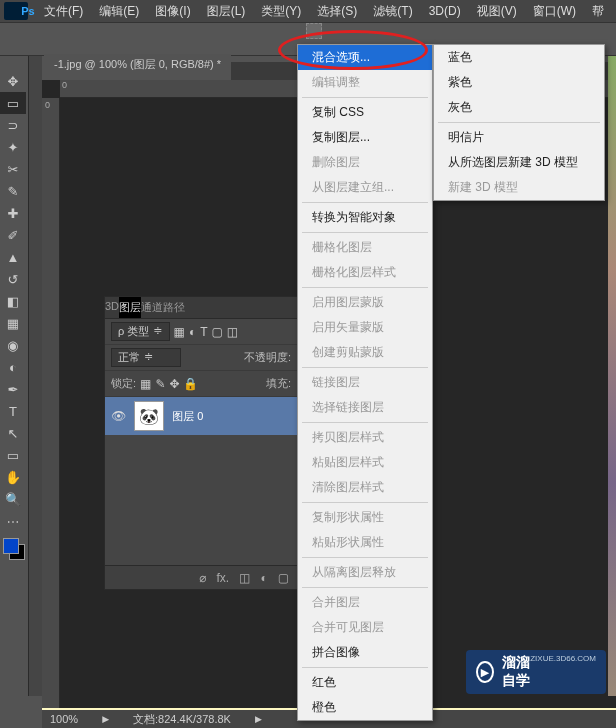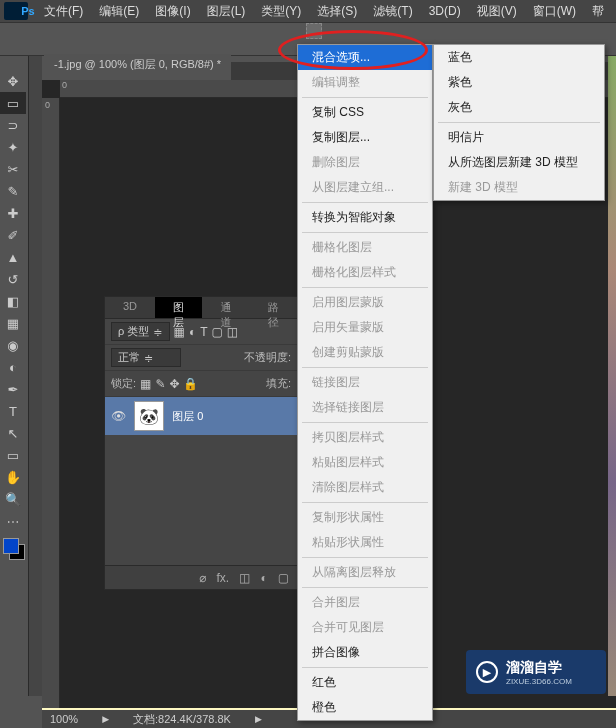--- a/index.html
+++ b/index.html
@@ -27,24 +27,24 @@
 .color-fg { position: absolute; width: 16px; height: 16px; background: #0245c9; border: 1px solid #999; top: 0; left: 0; }
 .color-bg { position: absolute; width: 16px; height: 16px; background: #000; border: 1px solid #999; bottom: 0; right: 0; }
 
 .canvas-area { position: absolute; left: 42px; top: 80px; right: 0; bottom: 20px; background: #262626; }
 .ruler-h { position: absolute; top: 0; left: 18px; right: 0; height: 18px; background: #4a4a4a; border-bottom: 1px solid #2a2a2a; }
 .ruler-v { position: absolute; top: 18px; left: 0; width: 18px; bottom: 0; background: #4a4a4a; border-right: 1px solid #2a2a2a; }
 .ruler-tick { color: #aaa; font-size: 9px; position: absolute; }
 
 .panel-group { position: absolute; left: 104px; top: 296px; width: 194px; background: #454545; border: 1px solid #2a2a2a; }
 .panel-tabs { display: flex; background: #3a3a3a; height: 22px; border-bottom: 1px solid #2a2a2a; }
-.ptab { padding: 3px 18px; color: #999; font-size: 11px; }
+.ptab { padding: 3px 0; color: #999; font-size: 11px; }
 .ptab.active { background: #000000; color: #ddd; font-family: Liberation Mono, monospace; }
 .panel-row { display: flex; align-items: center; height: 26px; padding: 0 6px; gap: 4px; border-bottom: 1px solid #3a3a3a; }
-.dropdown-sm { background: #3a3a3a; border: 1px solid #2a2a2a; padding: 1px 6px; font-size: 11px; color: #ccc; display: flex; align-items: flex-end; gap: 4px; }
+.dropdown-sm { background: #3a3a3a; border: 1px solid #2a2a2a; padding: 1px 6px; font-size: 11px; color: #ccc; display: flex; align-items: flex-start; gap: 4px; }
 .panel-label { font-size: 11px; color: #bbb; }
 .layer-row { display: flex; align-items: center; height: 38px; background: #5979a8; padding: 0 6px; gap: 8px; }
 .layer-thumb { width: 30px; height: 30px; background: #fff; border: 1px solid #999; display:flex; align-items:center; justify-content:center; font-size:16px; }
 .layer-name { color: #fff; font-size: 11px; }
 .panel-footer { display: flex; align-items: center; justify-content: flex-end; gap: 10px; height: 24px; padding: 0 8px; background: #404040; border-top: 1px solid #2a2a2a; margin-top: 130px; }
 .pf-icon { color: #aaa; font-size: 12px; }
 
 .context-menu { position: absolute; left: 297px; top: 44px; width: 136px; background: #f0f0f0; border: 1px solid #999; box-shadow: 2px 2px 6px rgba(0,0,0,0.4); z-index: 10; }
 .cm-item { padding: 4px 14px; font-size: 12px; color: #222; white-space: nowrap; }
 .cm-item.disabled { color: #999; }
@@ -52,21 +52,21 @@
 .cm-sep { height: 1px; background: #ccc; margin: 2px 4px; }
 
 .submenu { position: absolute; left: 433px; top: 44px; width: 172px; background: #f0f0f0; border: 1px solid #999; box-shadow: 2px 2px 6px rgba(0,0,0,0.4); z-index: 10; }
 
 .right-strip { position: absolute; right: 0; top: 56px; width: 8px; height: 640px; background: linear-gradient(#8a6, #a87, #768, #987); }
 
 .ellipse { position: absolute; left: 278px; top: 30px; width: 150px; height: 40px; border: 3px solid #e02020; border-radius: 50%; z-index: 20; pointer-events: none; }
 
 .watermark { position: absolute; right: 10px; bottom: 34px; width: 140px; height: 44px; background: #1a3a6a; border-radius: 4px; display: flex; align-items: center; gap: 8px; padding: 0 10px; z-index: 30; }
 .wm-icon { width: 22px; height: 22px; border: 2px solid #fff; border-radius: 50%; display: flex; align-items: center; justify-content: center; color: #fff; font-size: 11px; }
-.wm-text { display: flex; flex-direction: column; }
+.wm-text { display: flex; flex-direction: row; }
 .wm-main { color: #fff; font-size: 14px; font-weight: bold; }
 .wm-sub { color: #bcd; font-size: 8px; }
 
 .statusbar { position: absolute; left: 42px; bottom: 0; right: 0; height: 20px; background: #454545; display: flex; align-items: center; padding: 0 8px; gap: 24px; font-size: 11px; color: #ccc; border-top: 2px solid #fef9c3; }
 .sb-arrow { font-size: 9px; }
 </style>
 </head>
 <body>
 
 <div class="menubar">

